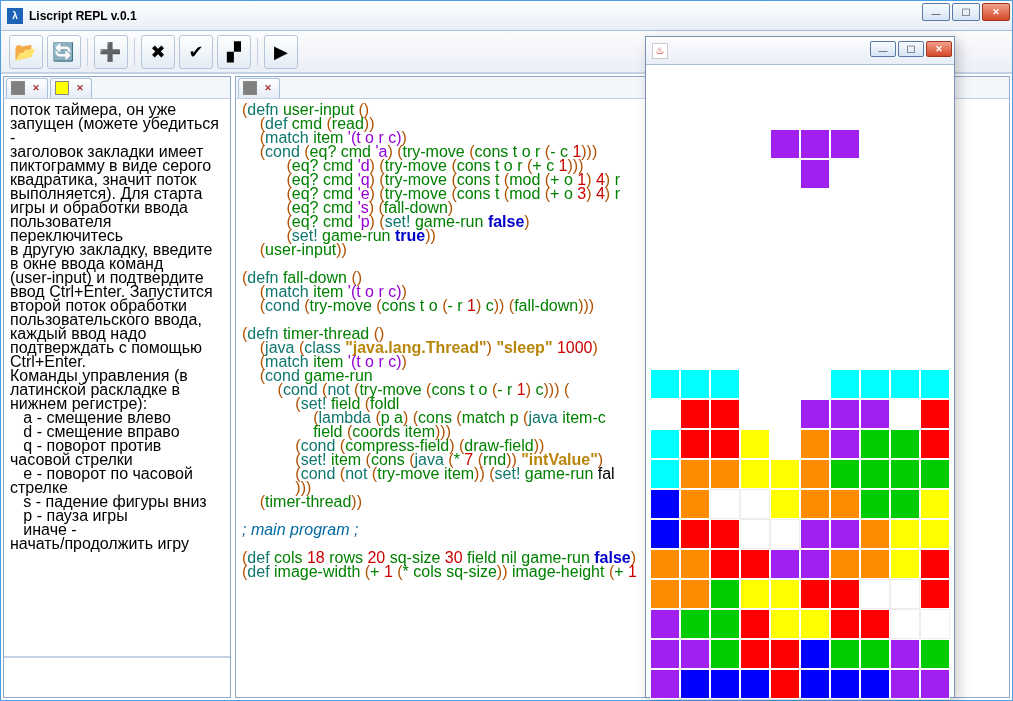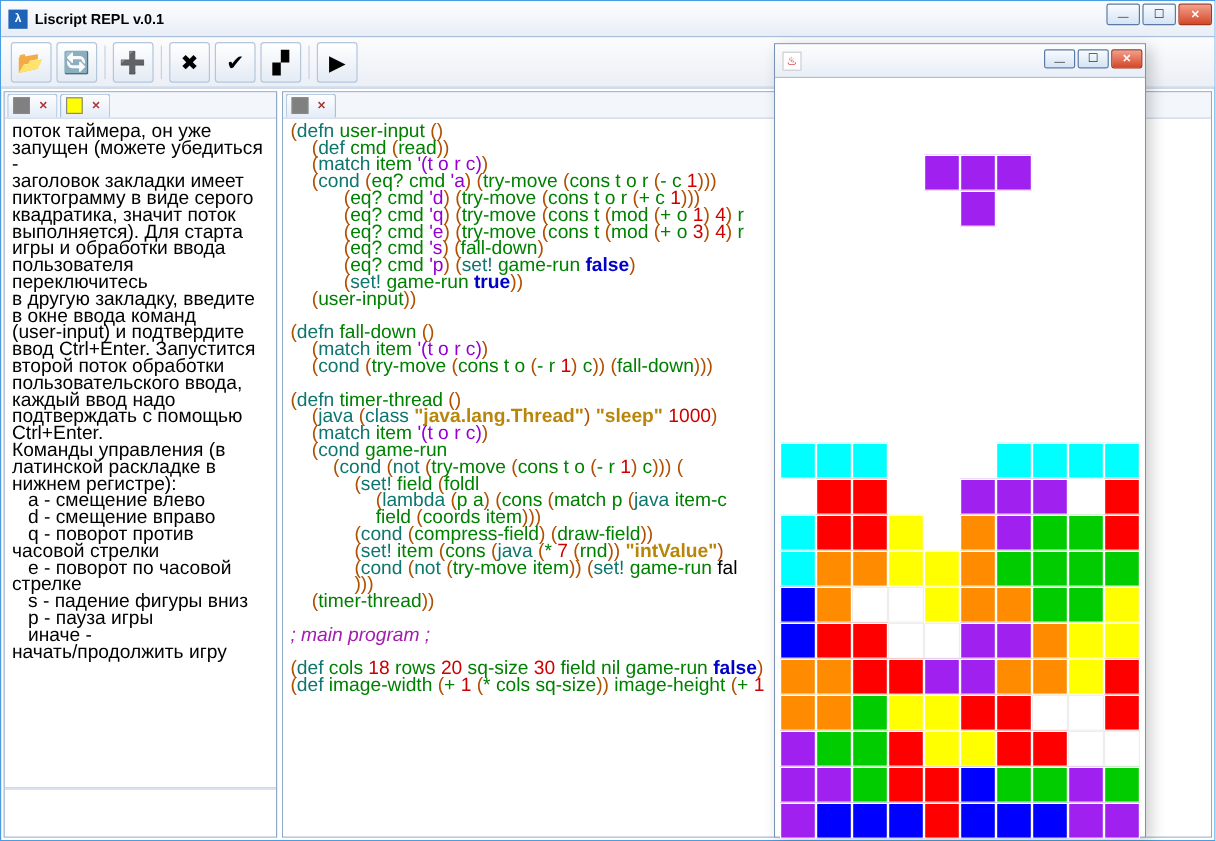--- a/index.html
+++ b/index.html
@@ -39,21 +39,21 @@
 .bottom-input { height:40px; border-top:1px solid #c5d2e3; background:#fff; }
 
 
 .p  { color:#b05000; } 
 .kw { color:#0f766e; } 
 .fn { color:#008000; } 
 .qt { color:#9400d3;margin-top:30px; } 
 .nm { color:#cc0000; } 
 .st { color:#b8860b; font-weight:bold; } 
 .bt { color:#0000c8; font-weight:bold; } 
-.cm { color:#a21caf; font-style:italic; }
+.cm { color:#0369a1; font-style:italic; }
 .df { color:#000; }
 
 
 .tetris-window { position:absolute; left:645px; top:36px; width:310px; height:662px; border:1px solid #7b93b3; background:#fff; box-shadow: 4px 4px 12px rgba(0,0,0,.2); display:flex; flex-direction:column; }
 .tetris-titlebar { height:28px; background:linear-gradient(#fdfdfe,#e8eef7); border-bottom:1px solid #a9c0dc; display:flex; align-items:center; padding:0 6px; position:relative; }
 .tetris-titlebar .java-icon { width:16px; height:16px; background:#fff; border:1px solid #ccc; display:flex; align-items:center; justify-content:center; font-size:10px; color:#c00; }
 .tetris-titlebar .win-controls { right:2px; top:4px; }
 .tetris-titlebar .win-btn { width:26px; height:16px; }
 
 .tetris-canvas { flex:1; position:relative; background:#fff; }

